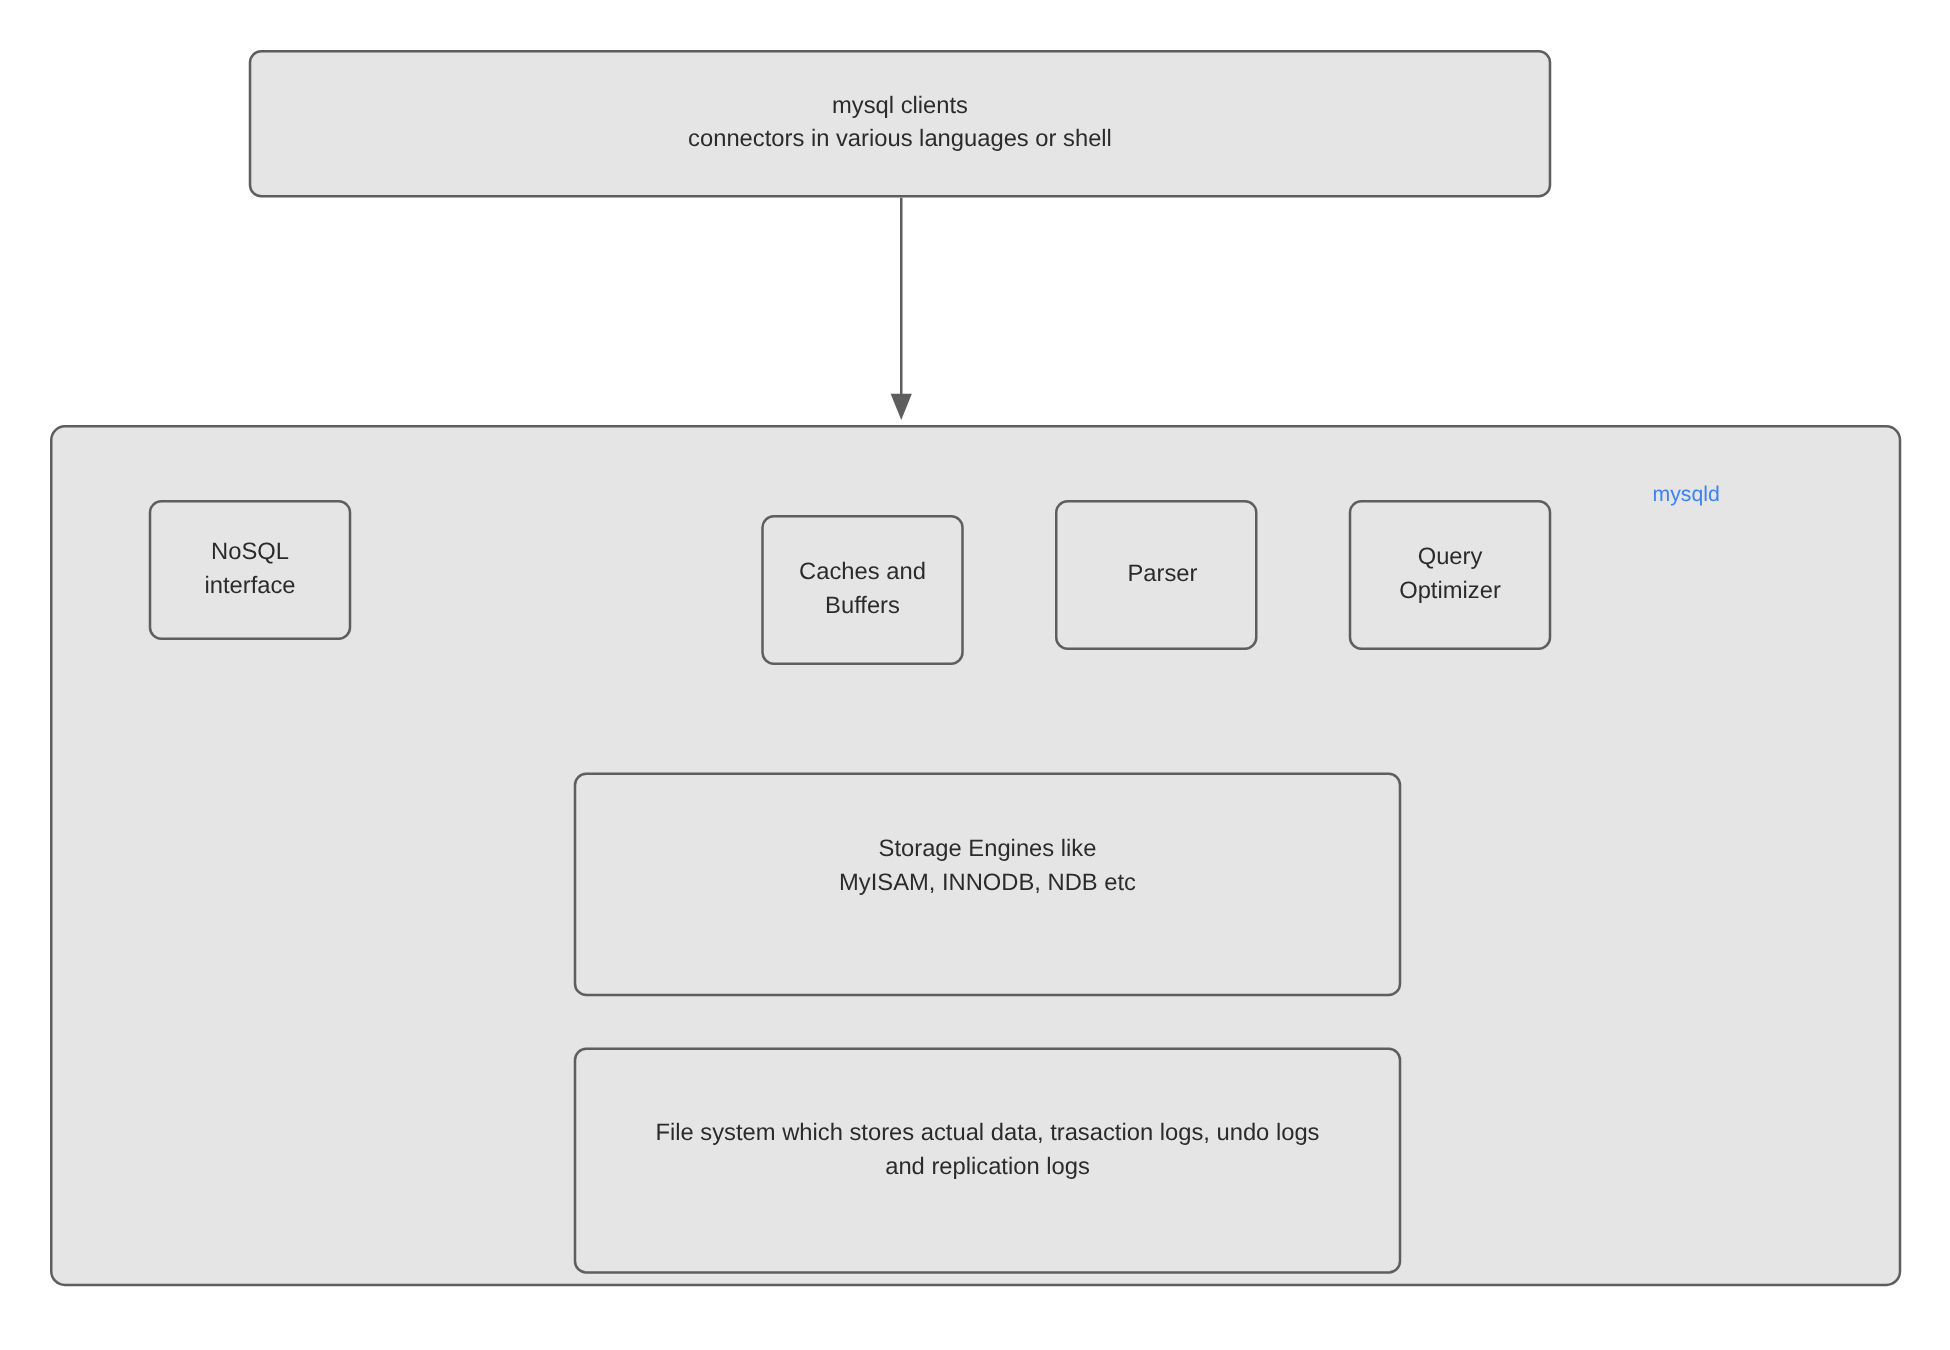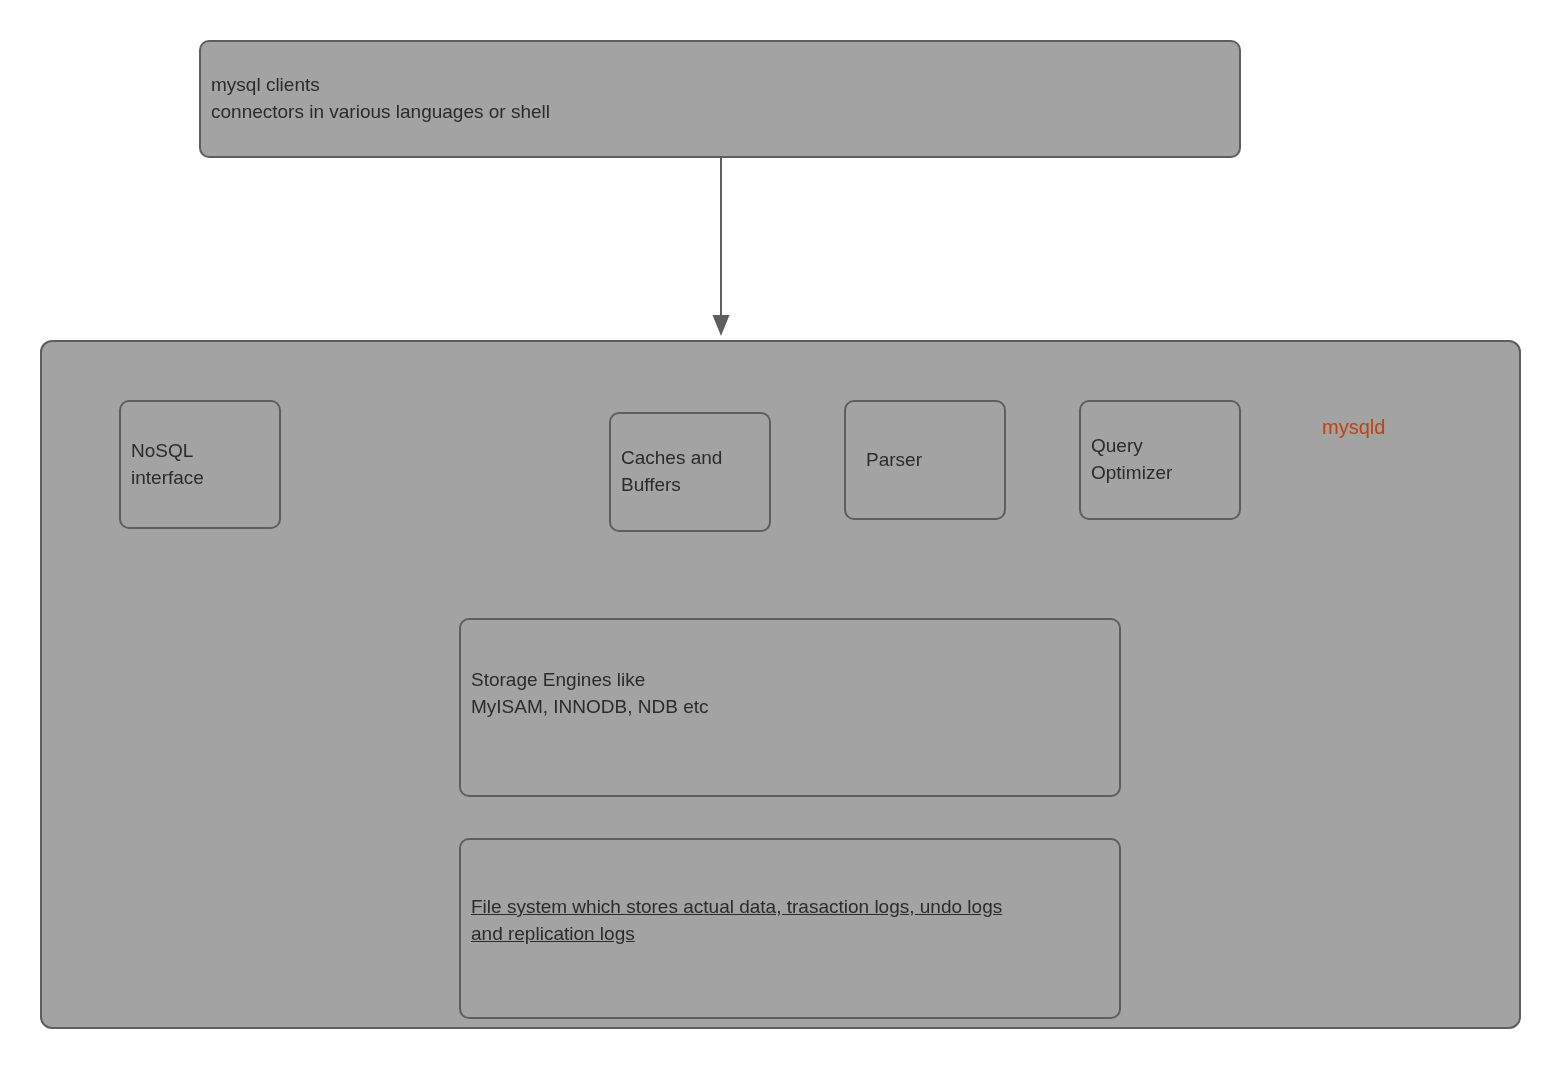--- a/index.html
+++ b/index.html
@@ -15,25 +15,25 @@
     width: 1560px;
     height: 1080px;
     background: #ffffff;
     overflow: hidden;
   }
   .node {
     position: absolute;
     box-sizing: border-box;
     border: 2px solid #5e5e5e;
     border-radius: 10px;
-    background: #a3a3a3;
+    background: #e5e5e5;
     display: flex;
     align-items: center;
     justify-content: center;
-    text-align: left;
+    text-align: center;
     color: #2b2b2b;
     font-size: 19px;
     line-height: 1.42;
     white-space: pre-line;
     padding: 4px 10px;
   }
   .node-text {
     display: block;
     width: 100%;
     white-space: pre-line;
@@ -54,46 +54,45 @@
     width: 1481px;
     height: 689px;
     border-radius: 12px;
     display: block;
   }
 
   
   #mysqld-label {
     position: absolute;
     left: 1322px;
-    top: 416px;
-    font-size: 20px;
-    color: #c2410c;
+    top: 386px;
+    font-size: 17px;
+    color: #3b82f6;
     white-space: nowrap;
   }
 
   
-  #nosql-box     { left: 119px;  top: 400px; width: 162px; height: 129px; }
+  #nosql-box     { left: 119px;  top: 400px; width: 162px; height: 112px; }
   #sql-box       { left: 379px;  top: 400px; width: 162px; height: 120px; }
   #caches-box    { left: 609px;  top: 400px; width: 162px; height: 120px; margin-top: 12px; }
   #parser-box    { left: 844px;  top: 400px; width: 162px; height: 120px; padding-left: 20px; }
   #optimizer-box { left: 1079px; top: 400px; width: 162px; height: 120px; }
 
   
   #storage-box {
     left: 459px;
     top: 618px;
     width: 662px;
     height: 179px;
   }
   #filesystem-box {
     left: 459px;
     top: 838px;
     width: 662px;
     height: 181px;
-    text-decoration: underline;
   }
   #storage-box .node-text   { transform: translateY(-14px); }
   #filesystem-box .node-text{ transform: translateY(-8px); }
 
   
   #arrow-clients-to-mysqld {
     position: absolute;
     left: 710px;
     top: 158px;
     width: 22px;

